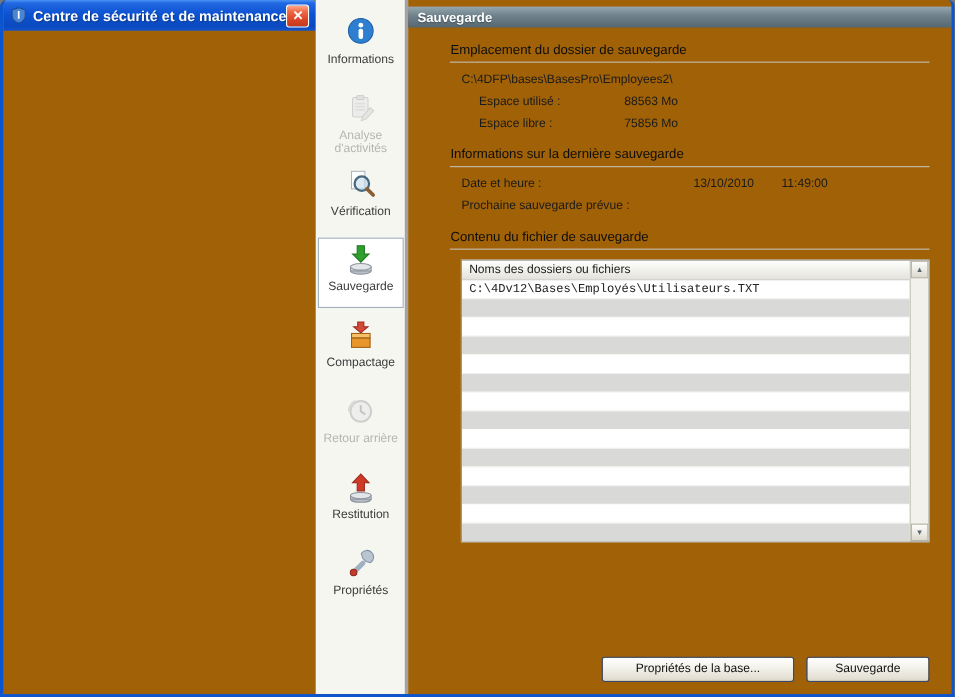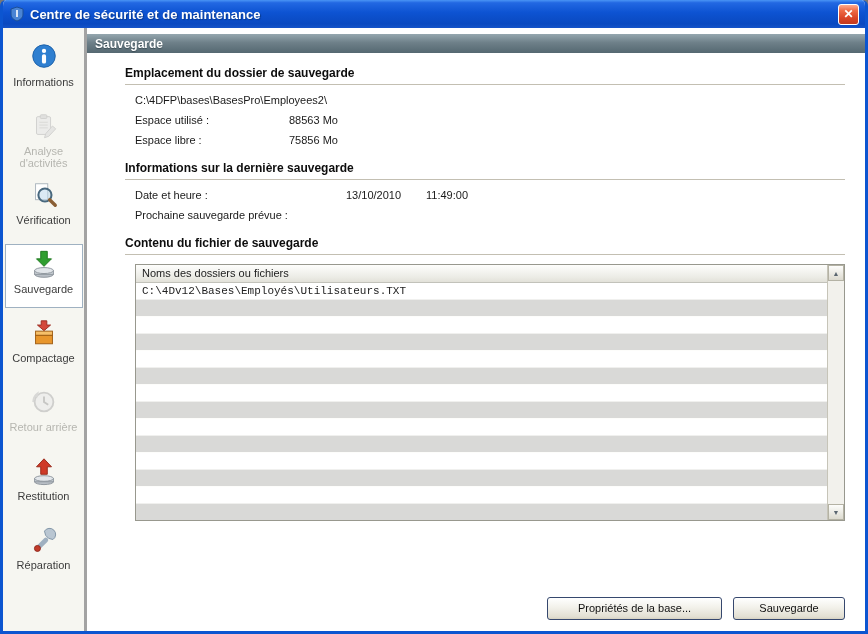--- a/index.html
+++ b/index.html
@@ -1,18 +1,18 @@
 <!DOCTYPE html>
 <html><head>
 <meta charset="utf-8">
 <style>
   html,body{margin:0;padding:0;background:#777;}
   body{width:868px;height:634px;font-family:"Liberation Sans",sans-serif;font-size:11px;color:#1a1a1a;}
   .window{width:868px;height:634px;box-sizing:border-box;border:3px solid #0c55d0;border-top:none;
-          border-radius:6px 6px 0 0;background:#ffffff;display:flex;flex-direction:column;overflow:hidden;}
+          border-radius:6px 6px 0 0;background:#a16207;display:flex;overflow:hidden;}
   
   .titlebar{height:28px;flex:0 0 28px;display:flex;align-items:center;padding:0 6px;
             background:linear-gradient(180deg,#4a95f5 0%,#2268e2 10%,#0d53d2 45%,#0a49c0 85%,#1553c8 100%);
             border-radius:3px 3px 0 0;}
   .win-icon{width:16px;height:16px;margin-right:5px;display:inline-flex;}
   .win-title{color:#fff;font-weight:bold;font-size:13px;text-shadow:1px 1px 1px #0a3a8c;flex:1;
              white-space:nowrap;overflow:hidden;}
   .close-btn{width:21px;height:21px;border:1px solid #fff;border-radius:3px;box-sizing:border-box;
              background:linear-gradient(180deg,#ffab8e 0%,#ee6944 30%,#d94426 70%,#c23a1e 100%);
              color:#fff;font-weight:bold;font-size:12px;display:flex;align-items:center;justify-content:center;
@@ -26,25 +26,25 @@
              color:#3c3c3c;font-size:11px;line-height:12px;border:1px solid transparent;cursor:pointer;}
   .side-item.selected{background:#ffffff;border:1px solid #9fb1c1;}
   .side-item.disabled{color:#b6b6b0;cursor:default;}
   .side-icon{width:32px;height:32px;margin-bottom:3px;display:inline-flex;align-items:center;justify-content:center;}
   .main{flex:1;display:flex;flex-direction:column;min-width:0;padding-top:6px;}
   .main-header{height:19px;flex:0 0 19px;display:flex;align-items:center;padding-left:8px;
                background:linear-gradient(180deg,#95a7af 0%,#6e8089 45%,#556871 100%);
                color:#fff;font-weight:bold;font-size:12px;text-shadow:0 1px 1px #3c4d55;}
   .content{flex:1;padding:13px 20px 0 38px;min-height:0;}
   section{margin-bottom:15px;}
-  .sec-title{font-weight:bold;font-size:12px;color:#0d0d0d;padding-bottom:4px;margin-bottom:9px;
+  .sec-title{font-weight:normal;font-size:12px;color:#0d0d0d;padding-bottom:4px;margin-bottom:9px;
              border-bottom:1px solid #c3bfb2;}
   .info-row{display:flex;margin:8px 0 8px 10px;align-items:baseline;}
   .lbl{flex:0 0 auto;}
-  .w151{width:154px;}
+  .w151{width:132px;margin-left:16px;}
   .w211{width:211px;}
   .w266{width:266px;}
   .w80{width:80px;}
   
   .table-wrap{position:relative;margin-left:10px;height:257px;box-sizing:border-box;
               border:1px solid #98988e;background:#fff;overflow:hidden;}
   .tbl-header{height:17px;line-height:17px;margin-right:17px;padding-left:6px;
               background:linear-gradient(180deg,#fefefc 0%,#ececе6 70%,#e2e1d9 100%);
               background:linear-gradient(180deg,#fefefc 0%,#ecece6 70%,#e2e1d9 100%);
               border-bottom:1px solid #c2c2ba;font-size:11px;color:#222;}
@@ -162,21 +162,21 @@
           <span class="side-label">Restitution</span>
         </div>
         <div class="side-item">
           <span class="side-icon">
             <svg width="30" height="30" viewBox="0 0 32 32">
               <path d="M9 25 L18 16" stroke="#9fb0c0" stroke-width="5" stroke-linecap="round"></path>
               <path d="M16.5 6.5 a6.5 6.5 0 1 1 9 9 l-4.5-1.2 -3.3-3.3 z" fill="#b9c6d2" stroke="#7e92a4"></path>
               <circle cx="9" cy="25" r="3.2" fill="#c23b2a" stroke="#8e281c"></circle>
             </svg>
           </span>
-          <span class="side-label">Réparation</span>
+          <span class="side-label">Propriétés</span>
         </div>
       </div>
 
     <div class="main">
       <div class="main-header">
         <span>Sauvegarde</span>
       </div>
 
       <div class="content">
 

